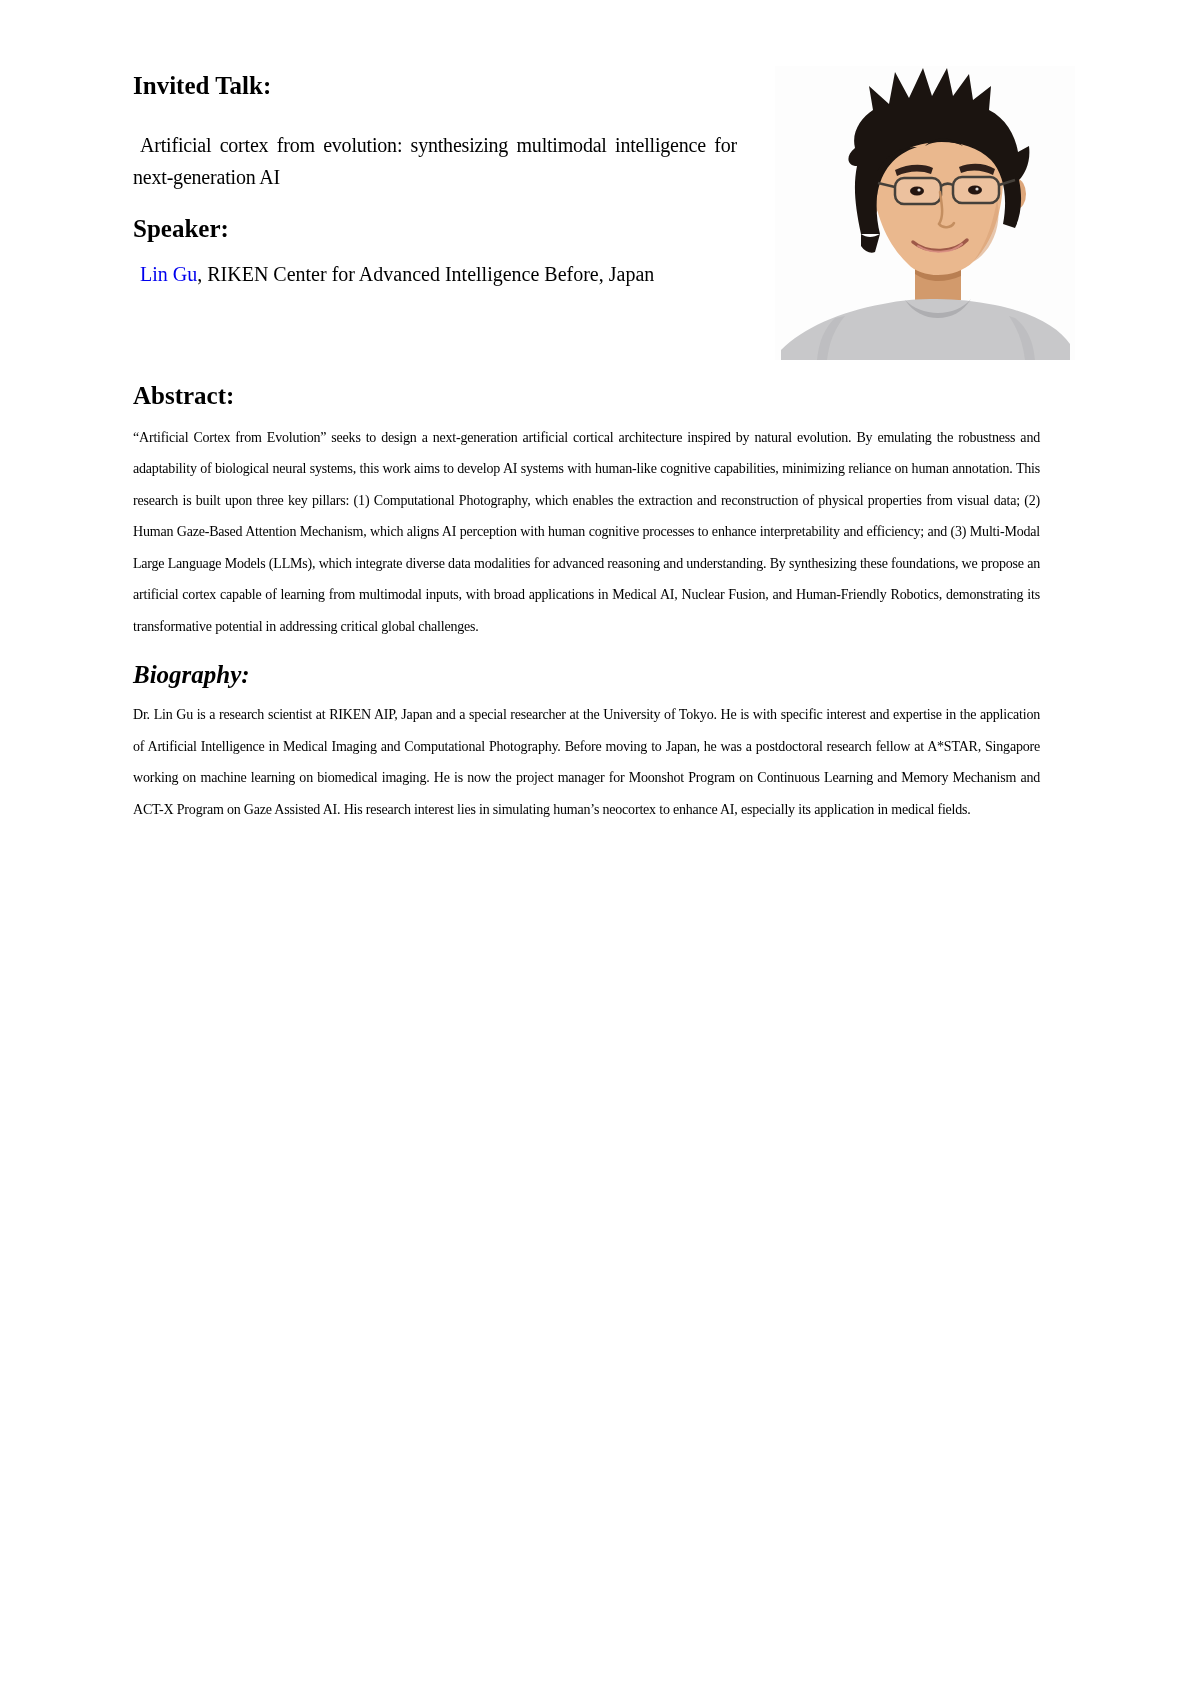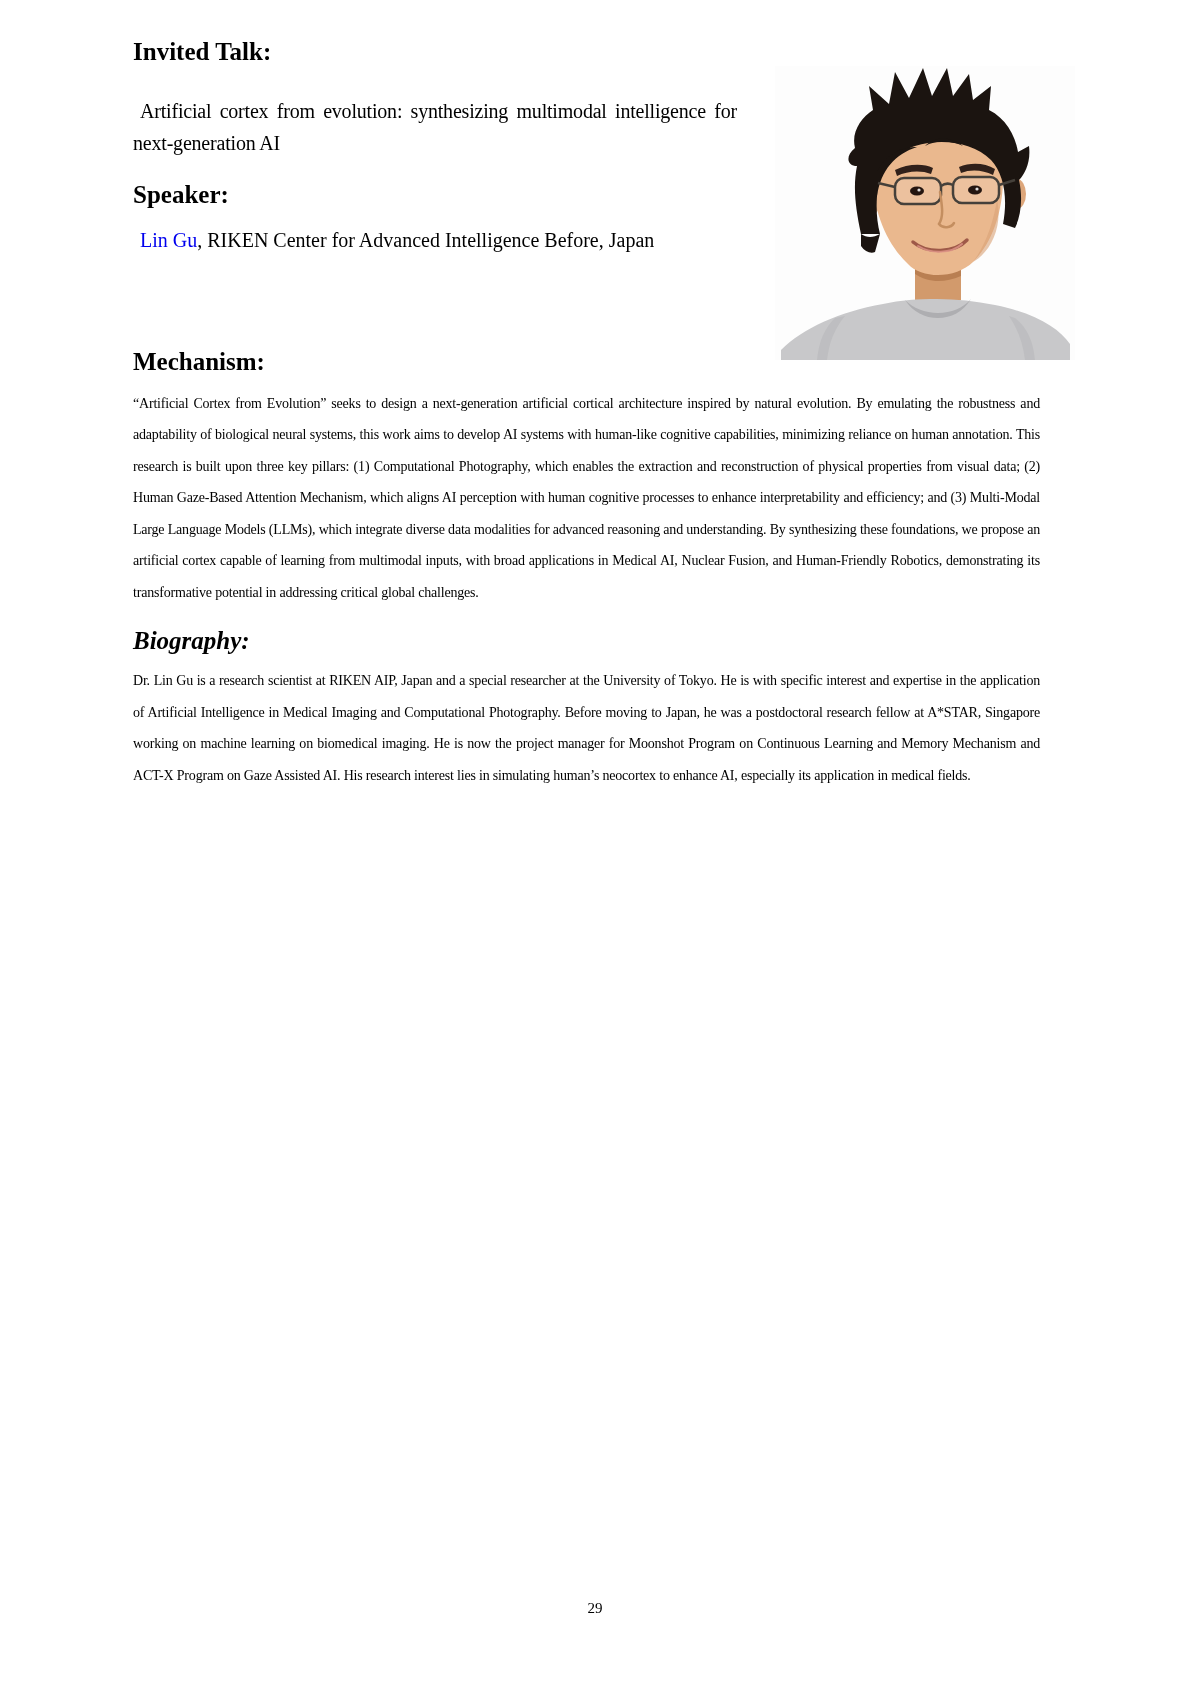--- a/index.html
+++ b/index.html
@@ -10,21 +10,21 @@
     background: #ffffff;
     font-family: "Liberation Serif", "DejaVu Serif", serif;
     color: #000000;
     overflow: hidden;
   }
   .content {
     position: absolute;
     left: 133px;
     top: 0;
     width: 907px;
-    padding-top: 36px;
+    padding-top: 70px;
   }
   .heading {
     font-size: 25px;
     font-weight: bold;
     line-height: 32px;
     margin: 0;
   }
   .h-invited  { margin-top: 0; }
   .h-speaker  { }
   .h-abstract { margin-top: 89px; }
@@ -82,21 +82,21 @@
   <div class="content">
 
     <h2 class="heading h-invited">Invited Talk:</h2>
 
     <p class="talk-title">Artificial cortex from evolution: synthesizing multimodal intelligence for next-generation AI</p>
 
     <h2 class="heading h-speaker">Speaker:</h2>
 
     <p class="speaker-line"><span class="speaker-name">Lin Gu</span><span>, RIKEN Center for Advanced Intelligence Before, Japan</span></p>
 
-    <h2 class="heading h-abstract">Mechanism:</h2>
+    <h2 class="heading h-abstract">Abstract:</h2>
 
     <p class="body-text">“Artificial Cortex from Evolution” seeks to design a next-generation artificial cortical architecture inspired by natural evolution. By emulating the robustness and adaptability of biological neural systems, this work aims to develop AI systems with human-like cognitive capabilities, minimizing reliance on human annotation. This research is built upon three key pillars: (1) Computational Photography, which enables the extraction and reconstruction of physical properties from visual data; (2) Human Gaze-Based Attention Mechanism, which aligns AI perception with human cognitive processes to enhance interpretability and efficiency; and (3) Multi-Modal Large Language Models (LLMs), which integrate diverse data modalities for advanced reasoning and understanding. By synthesizing these foundations, we propose an artificial cortex capable of learning from multimodal inputs, with broad applications in Medical AI, Nuclear Fusion, and Human-Friendly Robotics, demonstrating its transformative potential in addressing critical global challenges.</p>
 
     <h2 class="heading h-bio">Biography:</h2>
 
     <p class="body-text bio-text">Dr. Lin Gu is a research scientist at RIKEN AIP, Japan and a special researcher at the University of Tokyo. He is with specific interest and expertise in the application of Artificial Intelligence in Medical Imaging and Computational Photography. Before moving to Japan, he was a postdoctoral research fellow at A*STAR, Singapore working on machine learning on biomedical imaging. He is now the project manager for Moonshot Program on Continuous Learning and Memory Mechanism and ACT-X Program on Gaze Assisted AI. His research interest lies in simulating human’s neocortex to enhance AI, especially its application in medical fields.</p>
 
   </div>
 
   <div class="photo">
@@ -138,15 +138,14 @@
       <circle cx="144" cy="124" r="1.6" fill="#ffffff" opacity="0.85"></circle>
       <circle cx="202" cy="123" r="1.6" fill="#ffffff" opacity="0.85"></circle>
 
       <path d="M165,126 C167,140 169,150 164,158 C168,163 176,162 179,157" stroke="#c48e60" stroke-width="2.5" fill="none" stroke-linecap="round"></path>
 
       <path d="M138,176 C152,188 180,187 192,174" stroke="#9e5948" stroke-width="3.5" fill="none" stroke-linecap="round"></path>
       <path d="M143,180 C156,188 176,188 187,178" stroke="#e0958a" stroke-width="2" fill="none" opacity="0.8" stroke-linecap="round"></path>
     </svg>
   </div>
 
-  <div class="footer">29</div>
 
 </div>
 
 </body></html>

